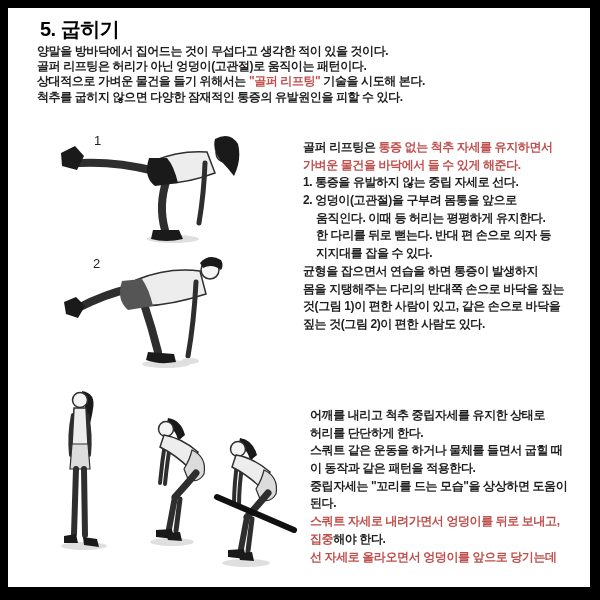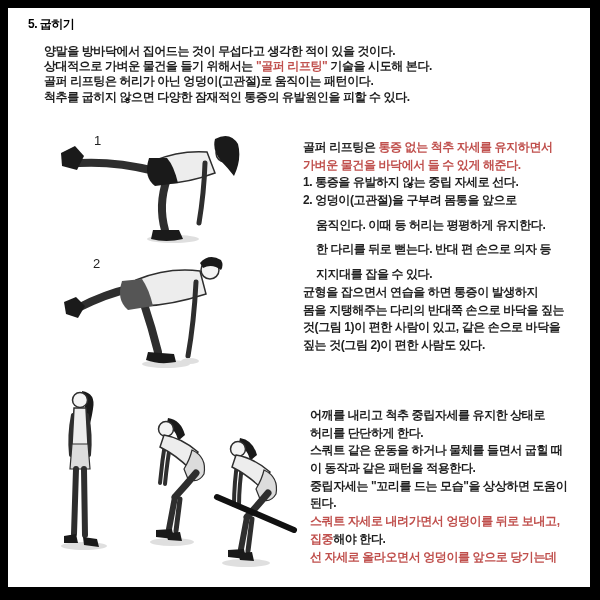--- a/index.html
+++ b/index.html
@@ -1,25 +1,25 @@
 <!DOCTYPE html>
 <html style="--red: #c0504d; --ink: #1f1f1f;"><head>
 <meta charset="utf-8">
 <style>
   :root { --red:#c0504d; --ink:#1f1f1f; }
   * { margin:0; padding:0; box-sizing:border-box; }
   body { width:600px; height:600px; font-family:"Liberation Sans", sans-serif; }
   .frame { position:absolute; left:0; top:0; width:600px; height:600px; background:#000; }
   .page  { position:absolute; left:8px; top:8px; right:10px; bottom:13px; background:#fff; overflow:hidden; }
   
-  .title { position:absolute; left:20px; top:8px; font-size:12px; font-weight:700; color:#000; letter-spacing:-0.5px; }
-  .intro { position:absolute; left:36px; top:36px; }
+  .title { position:absolute; left:32px; top:8px; font-size:20px; font-weight:700; color:#000; letter-spacing:-0.5px; }
+  .intro { position:absolute; left:29px; top:36px; }
   .intro .line { height:15.2px; line-height:15.2px; font-size:12px; font-weight:700; color:var(--ink); letter-spacing:-0.4px; white-space:nowrap; }
   .tblock .line { height:17.7px; line-height:17.7px; font-size:12px; font-weight:700; color:var(--ink); letter-spacing:-0.4px; white-space:nowrap; }
-  .tblock .line.ind { padding-left:13px;margin-top:7px; }
+  .tblock .line.ind { padding-left:13px; }
   .block1 { position:absolute; left:295px; top:131px; }
   .block2 { position:absolute; left:302px; top:399px; }
   .red { color:var(--red); }
   .figlabel { position:absolute; font-size:13px; font-weight:400; color:#222; }
   .figlabel.f1 { left:86px; top:125px; }
   .figlabel.f2 { left:85px; top:248px; }
   svg { position:absolute; }
   #fig1 { left:47px; top:125px; }
   #fig2 { left:52px; top:244px; }
   #squats { left:32px; top:377px; }
@@ -34,22 +34,22 @@
 </head>
 <body>
 
 <div class="frame">
   <div class="page">
 
     <div class="title">5. 굽히기</div>
 
     <div class="intro">
         <div class="line"><span>양말을 방바닥에서 집어드는 것이 무섭다고 생각한 적이 있을 것이다.</span></div>
+        <div class="line"><span>골퍼 리프팅은 허리가 아닌 엉덩이(고관절)로 움직이는 패턴이다.</span></div>
         <div class="line"><span>상대적으로 가벼운 물건을 들기 위해서는 </span><span class="red">"골퍼 리프팅"</span><span> 기술을 시도해 본다.</span></div>
-        <div class="line"><span>골퍼 리프팅은 허리가 아닌 엉덩이(고관절)로 움직이는 패턴이다.</span></div>
         <div class="line"><span>척추를 굽히지 않으면 다양한 잠재적인 통증의 유발원인을 피할 수 있다.</span></div>
       </div>
 
     <div class="figlabel f1">1</div>
     <div class="figlabel f2">2</div>
 
     <svg id="fig1" width="195" height="115" viewBox="0 0 195 115">
       <ellipse class="shadow" cx="118" cy="106" rx="26" ry="4"></ellipse>
       <path class="limb" d="M24,30 Q60,28 100,38" stroke-width="8"></path>
       <path class="dark" d="M6,20 L20,13 L29,23 L22,37 L7,33 Z"></path>

